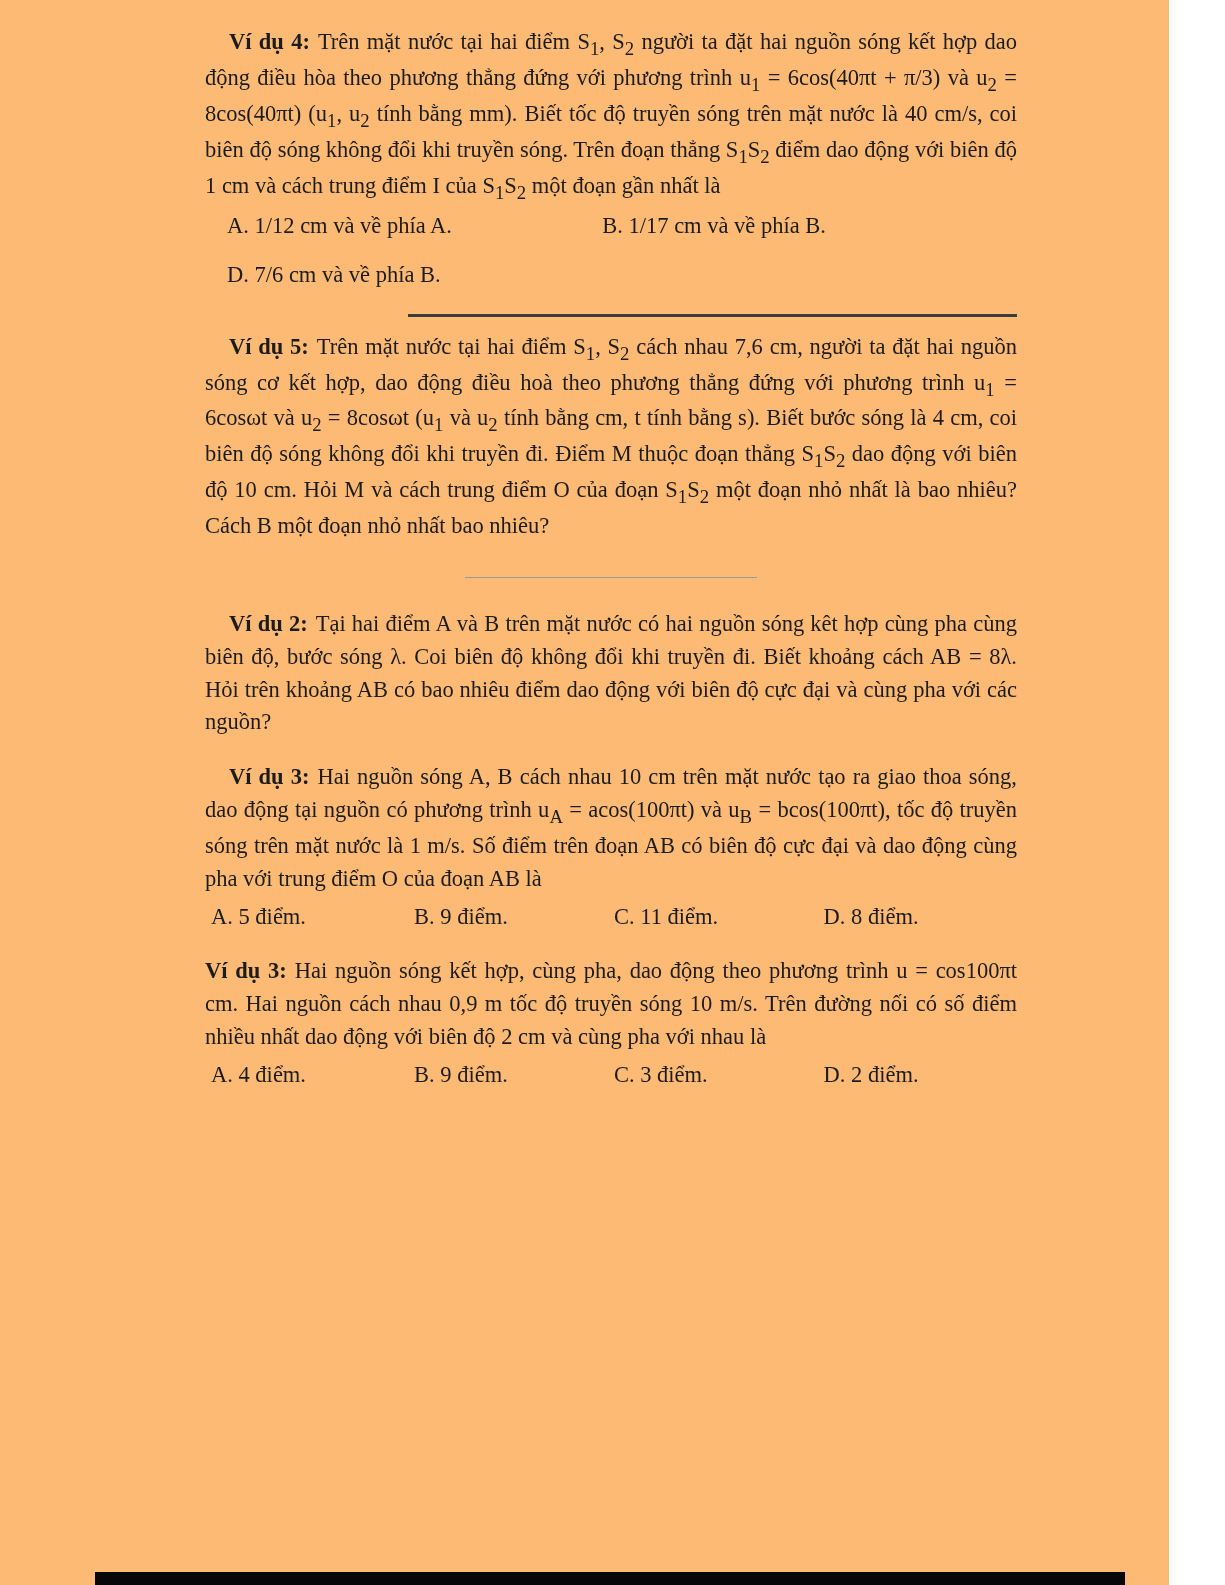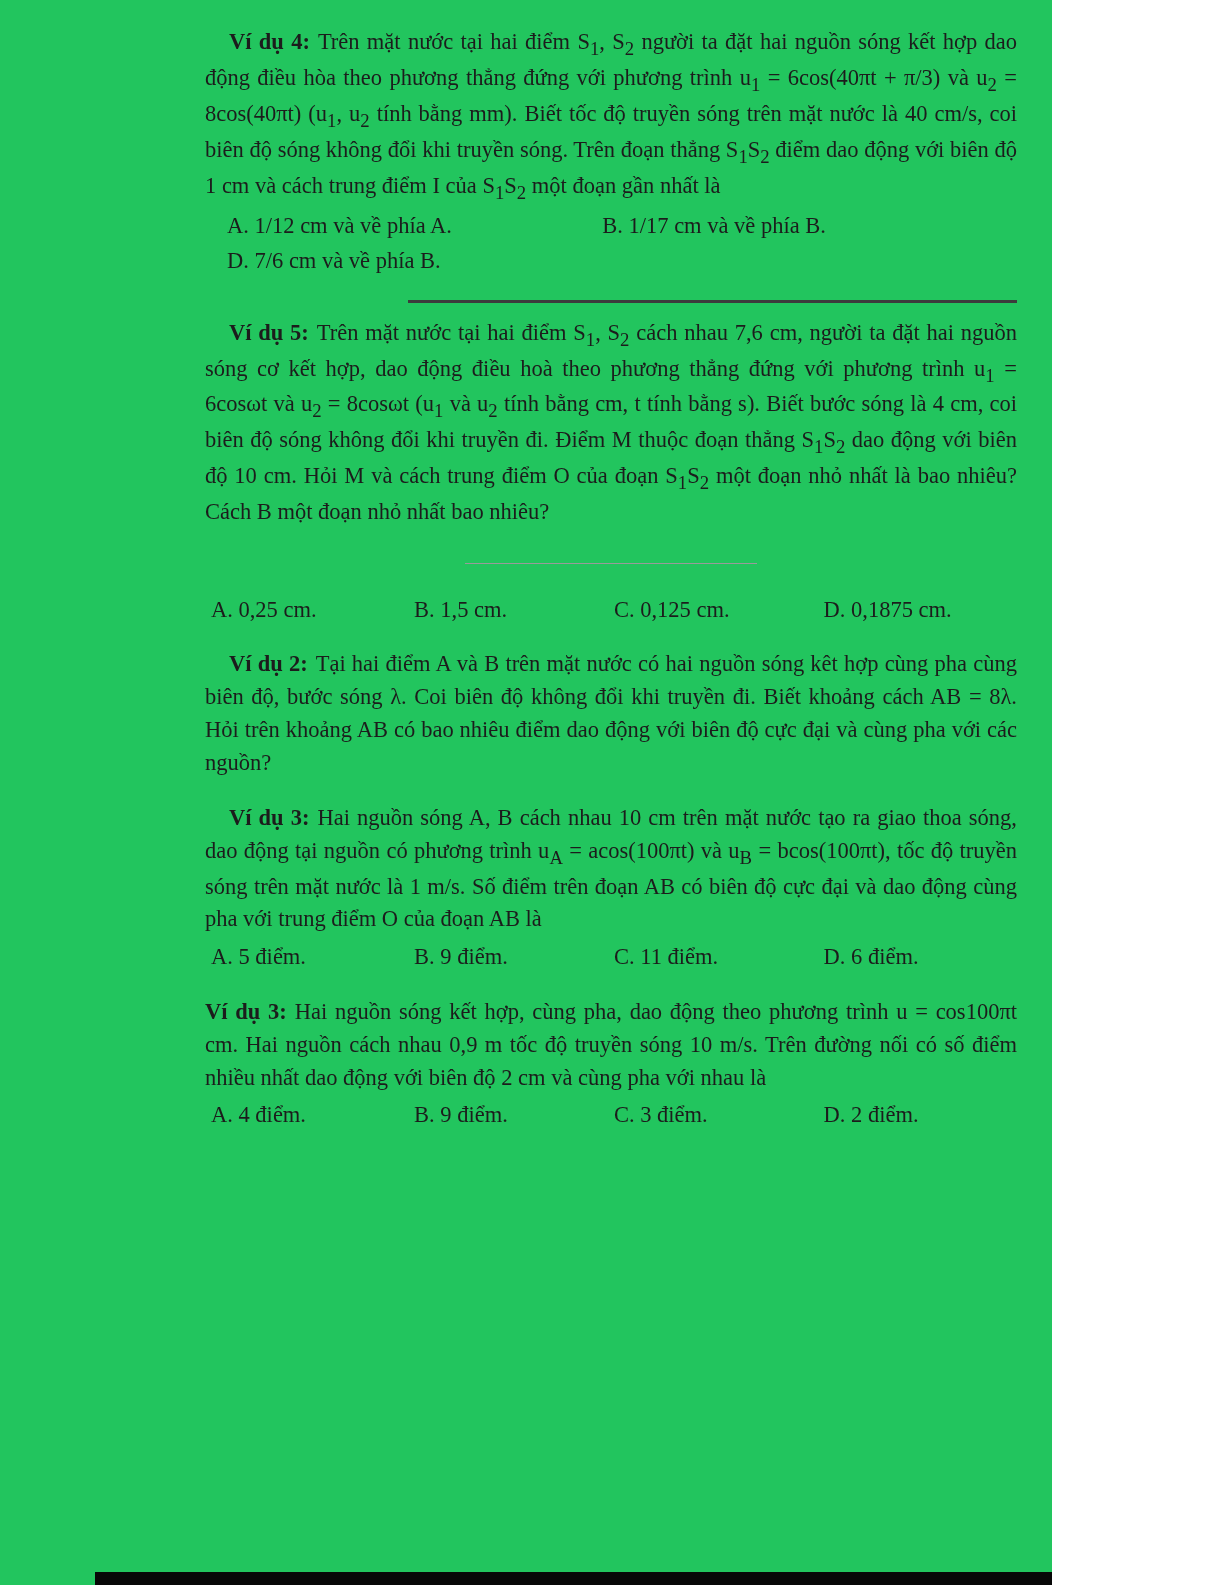--- a/index.html
+++ b/index.html
@@ -1,21 +1,21 @@
 <!DOCTYPE html>
 <html><head>
 <meta charset="utf-8">
 <style>
   * { margin: 0; padding: 0; box-sizing: border-box; }
   html, body { background: #ffffff; }
   .page {
     position: relative;
-    width: 1052px;
+    width: 1169px;
     height: 1585px;
-    background: #22c55e;
+    background: #fdba74;
     font-family: "Liberation Serif", "DejaVu Serif", serif;
     color: #1c1c1c;
     overflow: hidden;
   }
   .content {
     position: absolute;
     top: 26px;
     left: 205px;
     width: 812px;
   }
@@ -27,21 +27,21 @@
   }
   .problem.indent .body { text-indent: 24px; }
   .lbl { font-weight: bold; margin-right: 8px; }
   .answers {
     display: grid;
     margin-top: 5px;
     font-size: 22.5px;
     line-height: 1.45;
   }
   .answers.cols4 { grid-template-columns: 25.2% 24.8% 26% 24%; padding-left: 6px; }
-  .answers.cols2 { grid-template-columns: 47.5% 52.5%; padding-left: 22px; row-gap: 2px; }
+  .answers.cols2 { grid-template-columns: 47.5% 52.5%; padding-left: 22px; row-gap: 16px; }
   .opt { white-space: nowrap; overflow: hidden; }
   .rule-long {
     height: 0;
     border-top: 3px solid #3c3c3c;
     margin: 8px 0 14px 25%;
     width: 75%;
   }
   .rule-short {
     height: 0;
     border-top: 1.5px solid #9a9a9a;
@@ -74,39 +74,33 @@
 
     <div class="rule-long"></div>
 
     <section class="problem indent">
       <p class="body"><b class="lbl">Ví dụ 5:</b><span>Trên mặt nước tại hai điểm S<sub>1</sub>, S<sub>2</sub> cách nhau 7,6 cm, người ta đặt hai nguồn sóng cơ kết hợp, dao động điều hoà theo phương thẳng đứng với phương trình u<sub>1</sub> = 6cosωt và u<sub>2</sub> = 8cosωt (u<sub>1</sub> và u<sub>2</sub> tính bằng cm, t tính bằng s). Biết bước sóng là 4 cm, coi biên độ sóng không đổi khi truyền đi. Điểm M thuộc đoạn thẳng S<sub>1</sub>S<sub>2</sub> dao động với biên độ 10 cm. Hỏi M và cách trung điểm O của đoạn S<sub>1</sub>S<sub>2</sub> một đoạn nhỏ nhất là bao nhiêu? Cách B một đoạn nhỏ nhất bao nhiêu?</span></p>
     </section>
 
     <div class="rule-short"></div>
 
     <section class="problem">
-      <div class="answers cols4">
-        <span class="opt">A. 0,25 cm.</span>
-        <span class="opt">B. 1,5 cm.</span>
-        <span class="opt">C. 0,125 cm.</span>
-        <span class="opt">D. 0,1875 cm.</span>
-      </div>
     </section>
 
     <section class="problem indent">
       <p class="body"><b class="lbl">Ví dụ 2:</b><span>Tại hai điểm A và B trên mặt nước có hai nguồn sóng kêt hợp cùng pha cùng biên độ, bước sóng λ. Coi biên độ không đổi khi truyền đi. Biết khoảng cách AB = 8λ. Hỏi trên khoảng AB có bao nhiêu điểm dao động với biên độ cực đại và cùng pha với các nguồn?</span></p>
     </section>
 
     <section class="problem indent">
       <p class="body"><b class="lbl">Ví dụ 3:</b><span>Hai nguồn sóng A, B cách nhau 10 cm trên mặt nước tạo ra giao thoa sóng, dao động tại nguồn có phương trình u<sub>A</sub> = acos(100πt) và u<sub>B</sub> = bcos(100πt), tốc độ truyền sóng trên mặt nước là 1 m/s. Số điểm trên đoạn AB có biên độ cực đại và dao động cùng pha với trung điểm O của đoạn AB là</span></p>
       <div class="answers cols4">
         <span class="opt">A. 5 điểm.</span>
         <span class="opt">B. 9 điểm.</span>
         <span class="opt">C. 11 điểm.</span>
-        <span class="opt">D. 6 điểm.</span>
+        <span class="opt">D. 8 điểm.</span>
       </div>
     </section>
 
     <section class="problem">
       <p class="body"><b class="lbl">Ví dụ 3:</b><span>Hai nguồn sóng kết hợp, cùng pha, dao động theo phương trình u = cos100πt cm. Hai nguồn cách nhau 0,9 m tốc độ truyền sóng 10 m/s. Trên đường nối có số điểm nhiều nhất dao động với biên độ 2 cm và cùng pha với nhau là</span></p>
       <div class="answers cols4">
         <span class="opt">A. 4 điểm.</span>
         <span class="opt">B. 9 điểm.</span>
         <span class="opt">C. 3 điểm.</span>
         <span class="opt">D. 2 điểm.</span>

